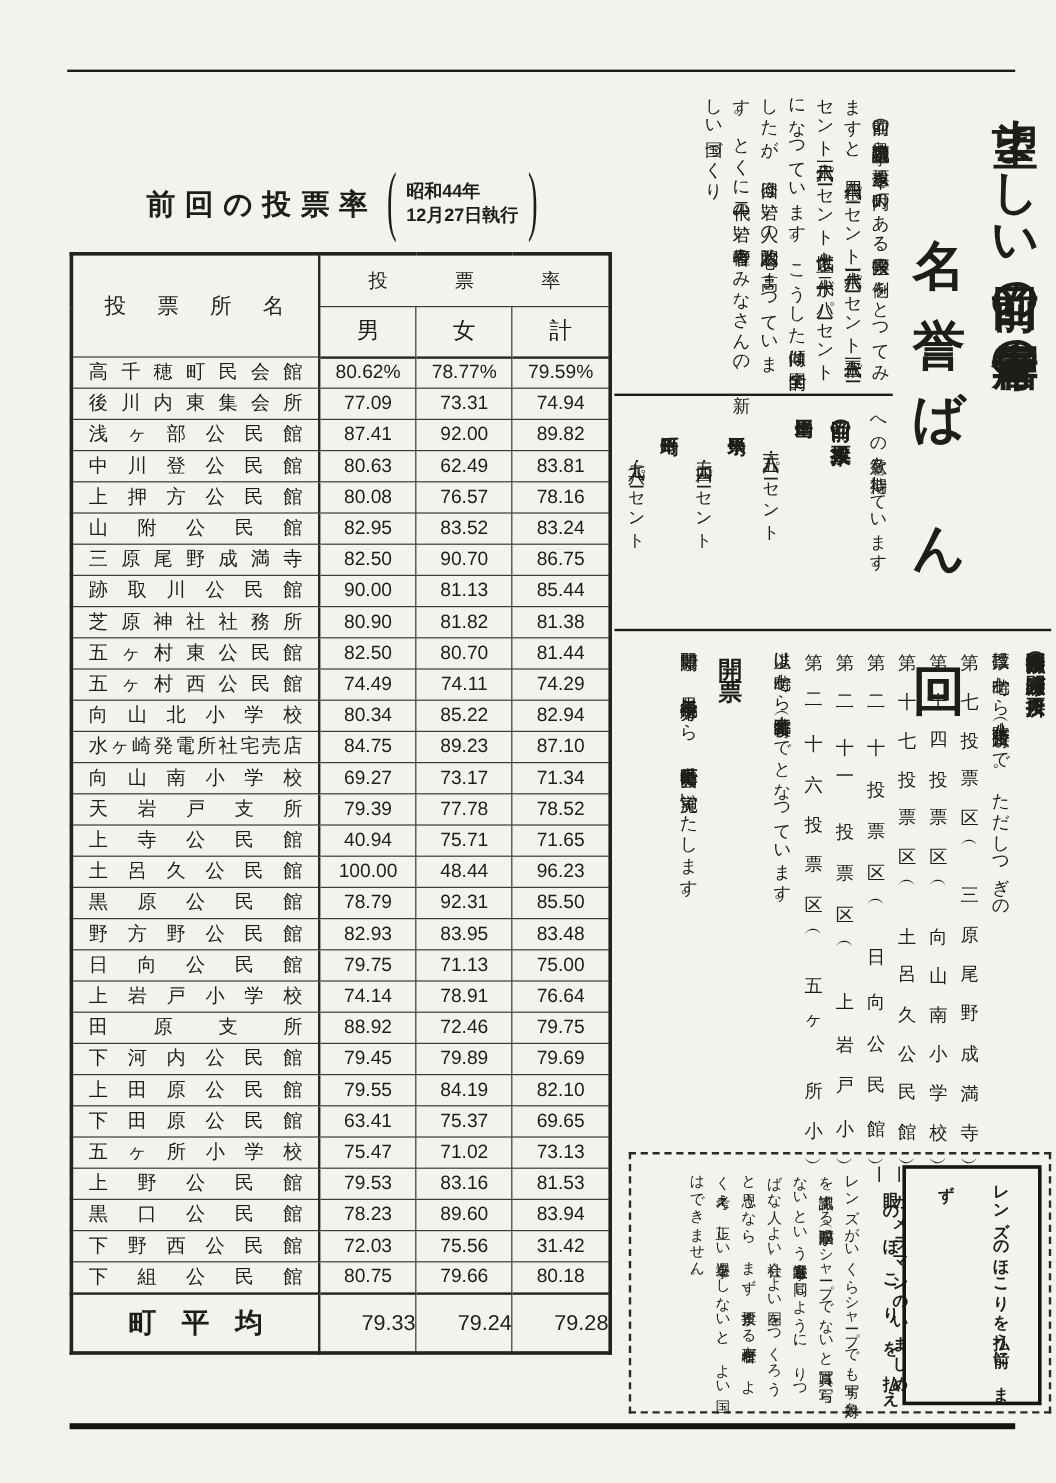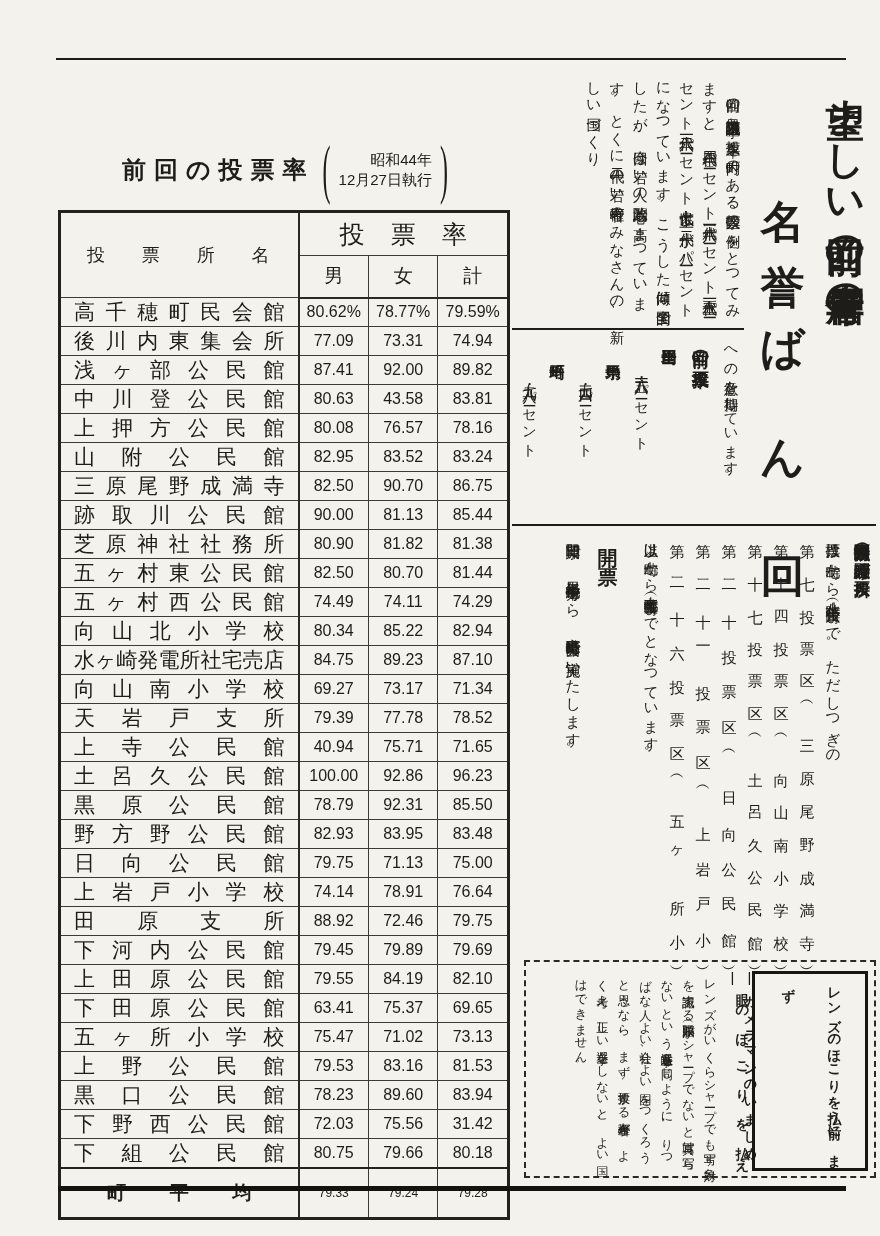--- a/index.html
+++ b/index.html
@@ -20,39 +20,39 @@
                font-size:41px; font-weight:600; letter-spacing:11px; white-space:nowrap; }
   .title-quote { font-size:19px; font-weight:700; letter-spacing:0; position:relative; }
   .q-open  { top:-14px; left:-4px; }
   .q-close { top:14px;  left:-6px; }
   .subtitle-row { position:absolute; left:55px; top:150px; width:460px;
                   display:flex; justify-content:center; align-items:center; gap:8px;
                   font-family:"Liberation Sans", sans-serif; }
   .subtitle-label { font-size:24px; font-weight:700; letter-spacing:8px; white-space:nowrap; }
   .paren { display:inline-block; font-size:24px; font-weight:400; transform:scaleY(2.7); 
            font-family:"Liberation Serif", serif; }
-  .paren-note { font-size:15px; font-weight:400; line-height:20px; text-align:right; white-space:nowrap; }
+  .paren-note { font-size:15px; font-weight:700; line-height:20px; text-align:left; white-space:nowrap; }
 
   
   .table-wrap { position:absolute; left:58px; top:210px; width:452px; }
   table { width:100%; border-collapse:collapse; border:3px solid #23221d; }
   th, td { border:1.3px solid #3c3a34; overflow:hidden; }
   thead th { font-weight:500; }
   .name-h { width:46%; font-size:18px; letter-spacing:2px; text-align:justify; text-align-last:justify;
             padding:0 26px; border-right:2px solid #2a2924; }
-  .group-h { font-size:25px; height:44px; text-align:justify; text-align-last:justify; padding:0 40px;
+  .group-h { font-size:16px; height:44px; text-align:justify; text-align-last:justify; padding:0 40px;
              border-bottom:1.3px solid #3c3a34; }
   .sub-h { font-size:19px; height:42px; text-align:center; border-bottom:2px solid #2a2924; }
   tbody td { height:26px; }
-  td.name { font-size:21px; text-align:justify; text-align-last:justify; padding:0 13px;
+  td.name { font-size:16px; text-align:justify; text-align-last:justify; padding:0 13px;
             border-right:2px solid #2a2924; white-space:nowrap; }
   td.num { text-align:center; font-family:"Liberation Sans", sans-serif; font-size:16px; }
   tfoot td { height:50px; border-top:2.5px solid #23221d; }
-  tfoot td.name { font-size:19px; font-weight:700; padding:0 46px;font-family:Liberation Serif, serif; }
-  tfoot td.num { font-size:12px; }
+  tfoot td.name { font-size:23px; font-weight:700; padding:0 46px;font-family:Liberation Serif, serif; }
+  tfoot td.num { font-size:18px;text-align:right; }
 
   
   .v { writing-mode:vertical-rl; }
   .headline-block { position:absolute; left:744px; top:70px; width:132px; height:452px; }
   .hl1 { font-size:39px; font-weight:700; line-height:62px; letter-spacing:1px; }
   .hl2 { font-size:44px; font-weight:700; line-height:64px; padding-top:94px;
          text-align:justify; text-align-last:justify; }
 
   .intro-block { position:absolute; left:512px; top:72px; width:232px; height:252px;
                  font-size:14.6px; line-height:23.2px; letter-spacing:0.8px; }
@@ -202,21 +202,21 @@
           <tr>
             <td class="name">浅ヶ部公民館</td>
             <td class="num">87.41</td>
             <td class="num">92.00</td>
             <td class="num">89.82</td>
           </tr>
 
           <tr>
             <td class="name">中川登公民館</td>
             <td class="num">80.63</td>
-            <td class="num">43.58</td>
+            <td class="num">62.49</td>
             <td class="num">83.81</td>
           </tr>
 
           <tr>
             <td class="name">上押方公民館</td>
             <td class="num">80.08</td>
             <td class="num">76.57</td>
             <td class="num">78.16</td>
           </tr>
 
@@ -293,21 +293,21 @@
           <tr>
             <td class="name">上寺公民館</td>
             <td class="num">40.94</td>
             <td class="num">75.71</td>
             <td class="num">71.65</td>
           </tr>
 
           <tr>
             <td class="name">土呂久公民館</td>
             <td class="num">100.00</td>
-            <td class="num">92.86</td>
+            <td class="num">48.44</td>
             <td class="num">96.23</td>
           </tr>
 
           <tr>
             <td class="name">黒原公民館</td>
             <td class="num">78.79</td>
             <td class="num">92.31</td>
             <td class="num">85.50</td>
           </tr>
 

